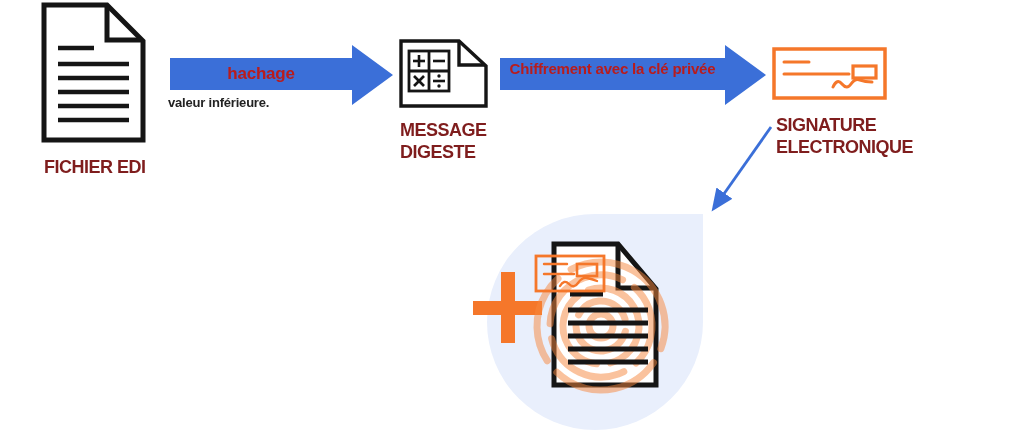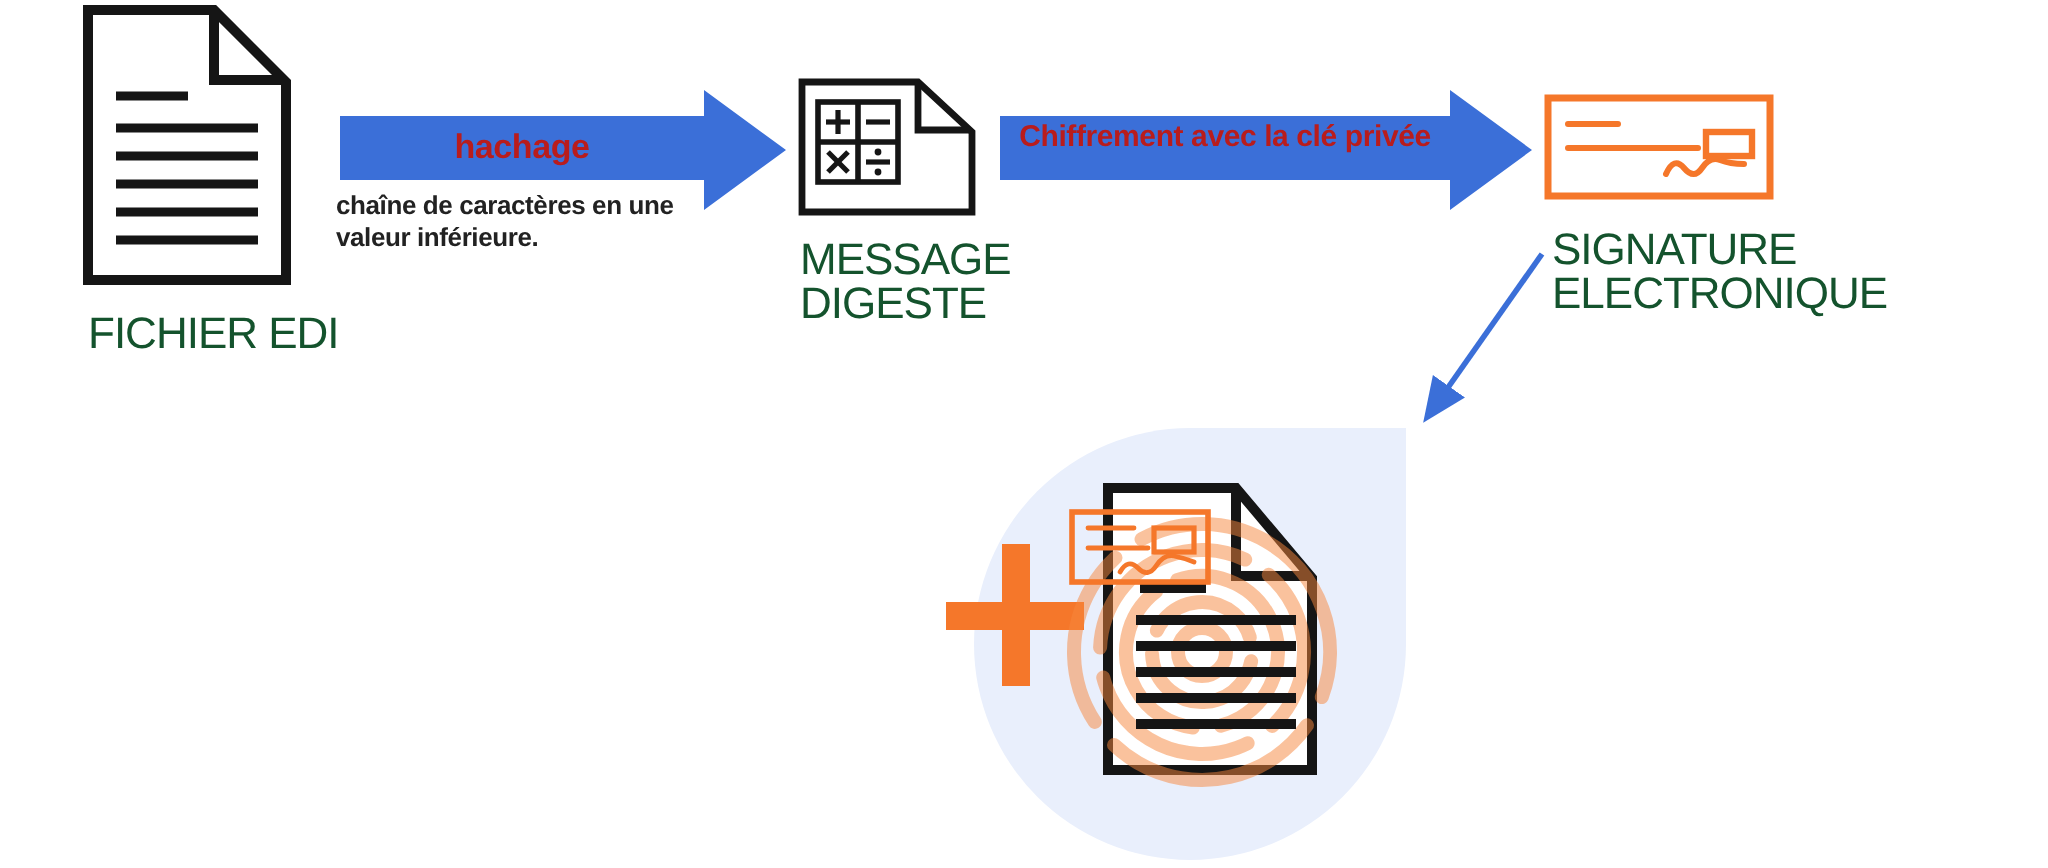--- a/index.html
+++ b/index.html
@@ -2,21 +2,21 @@
 <html><head>
 <meta charset="utf-8">
 <style>
   html,body{margin:0;padding:0;background:#fff;}
   #stage{
     position:relative;width:1024px;height:434px;background:#ffffff;overflow:hidden;
     font-family:"Liberation Sans",sans-serif;color:#1b1b1b;
   }
   .abs{position:absolute;}
   .node-label{
-    font-weight:400;font-size:22px;letter-spacing:-0.5px;color:#14532d;line-height:22px;
+    font-weight:700;font-size:18px;letter-spacing:-0.5px;color:#7f1d1d;line-height:22px;
     white-space:nowrap;
   }
   .arrow-label{
     display:flex;align-items:center;justify-content:center;
     color:#b91c1c;font-weight:700;letter-spacing:-0.2px;white-space:nowrap;
   }
   #hachage-label{left:170px;top:58px;width:182px;height:32px;font-size:17px;}
   #chiffrement-label{left:500px;top:58px;width:225px;height:20px;font-size:15px;}
   #hachage-desc{
     left:168px;top:95px;width:200px;font-size:13px;font-weight:700;
@@ -49,21 +49,20 @@
       <line x1="58" y1="120" x2="129" y2="120"></line>
     </g>
   </svg>
   <div class="abs node-label" id="fichier-edi-label">FICHIER EDI</div>
 
   <svg class="abs" style="left:170px;top:45px;" width="223" height="60" viewBox="0 0 223 60">
     <polygon points="0,13 182,13 182,0 223,30 182,60 182,45 0,45" fill="#3b6fd8"></polygon>
   </svg>
   <div class="abs arrow-label" id="hachage-label">hachage</div>
   <div class="abs" id="hachage-desc">
-    <div>chaîne de caractères en une</div>
     <div>valeur inférieure.</div>
   </div>
 
   <svg class="abs" style="left:396px;top:36px;" width="96" height="76" viewBox="396 36 96 76">
     <path d="M401,41 H459 L486,66 V106 H401 Z" fill="#ffffff" stroke="#151515" stroke-width="3.4" stroke-linejoin="miter"></path>
     <path d="M459,41 V65 H485" fill="none" stroke="#151515" stroke-width="3.4"></path>
     <rect x="409" y="51" width="40" height="40" fill="none" stroke="#151515" stroke-width="2.8"></rect>
     <line x1="429" y1="51" x2="429" y2="91" stroke="#151515" stroke-width="2.8"></line>
     <line x1="409" y1="71" x2="449" y2="71" stroke="#151515" stroke-width="2.8"></line>
     <g stroke="#151515" stroke-width="2.6" fill="none">

